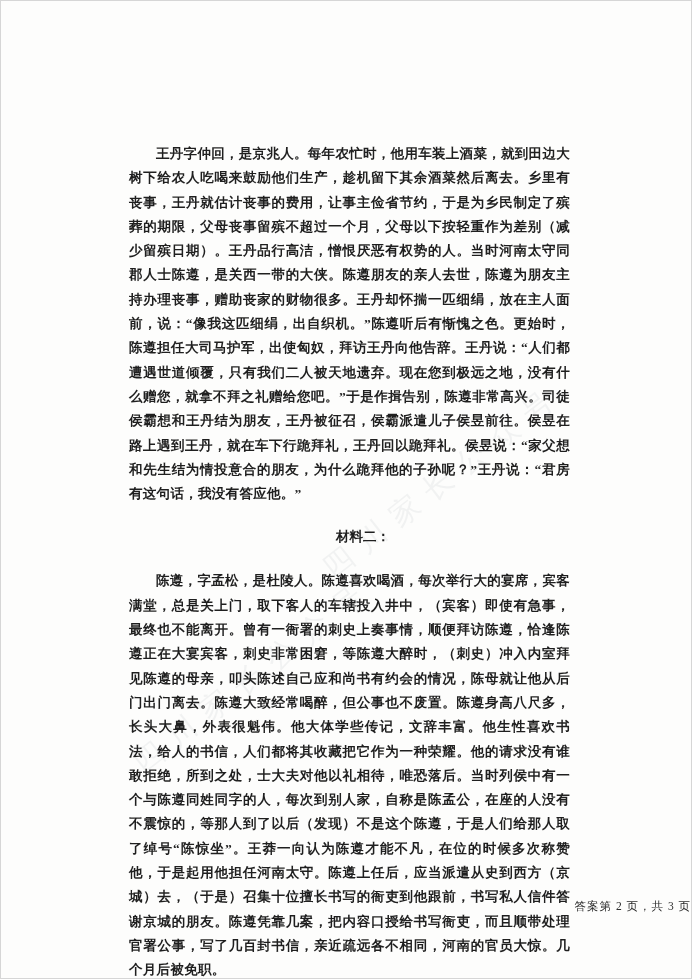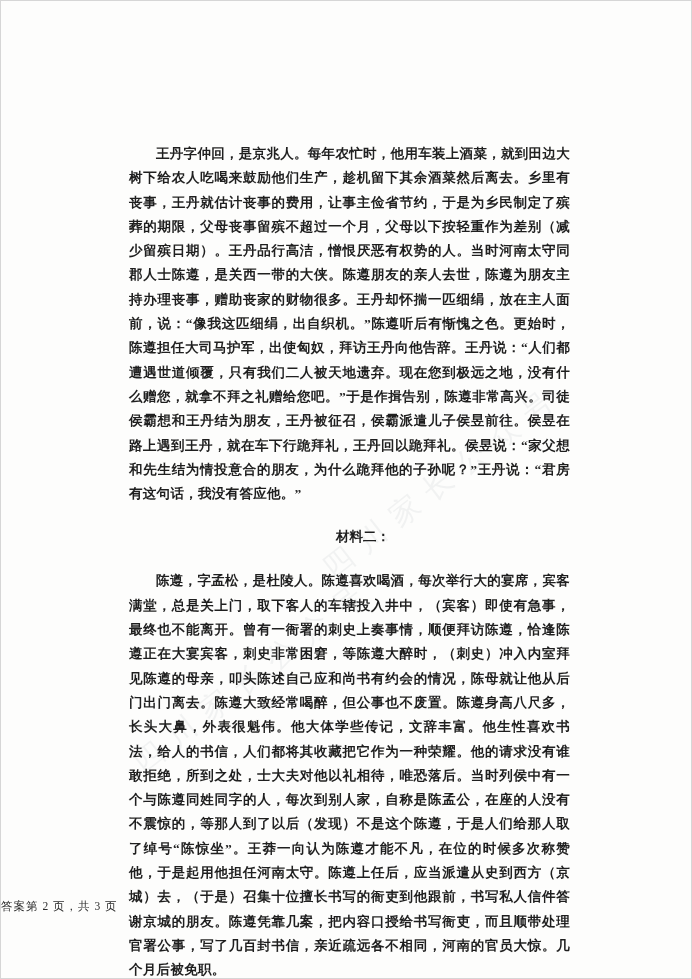--- a/index.html
+++ b/index.html
@@ -43,21 +43,21 @@
     font-size: 13.5px;
     line-height: 24px;
     font-weight: bold;
   }
   .item14 .ans { margin-left: 8px; }
   .footer {
     position: absolute;
     left: 0;
     right: 0;
     top: 898px;
-    text-align: left;
+    text-align: right;
     font-size: 11.5px;
     color: #2c2c2c;
     letter-spacing: 1px;
   }
   .watermark {
     position: absolute;
     opacity: 0.055;
     color: #3a4a55;
     font-size: 30px;
     letter-spacing: 12px;

